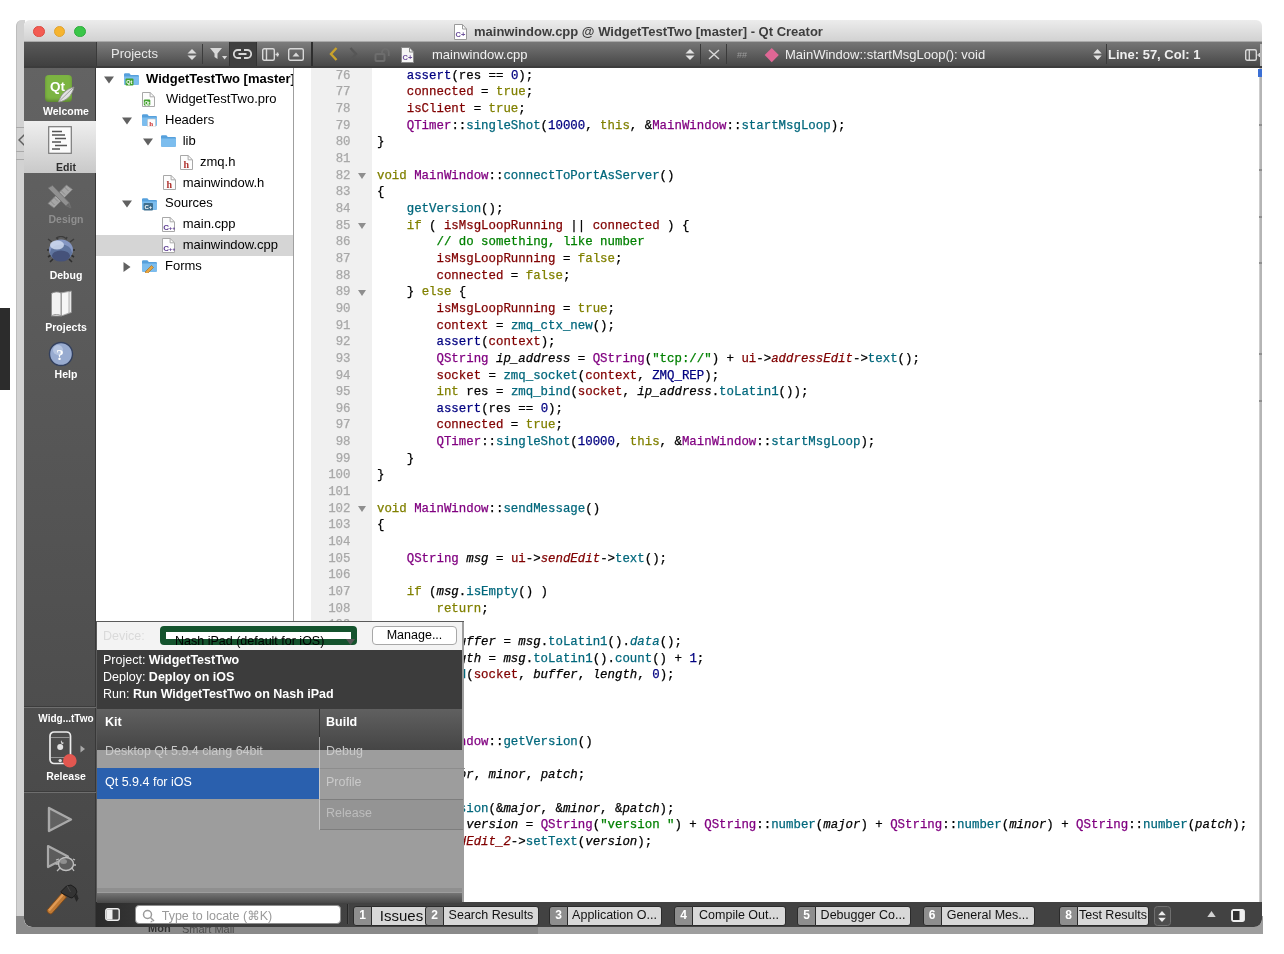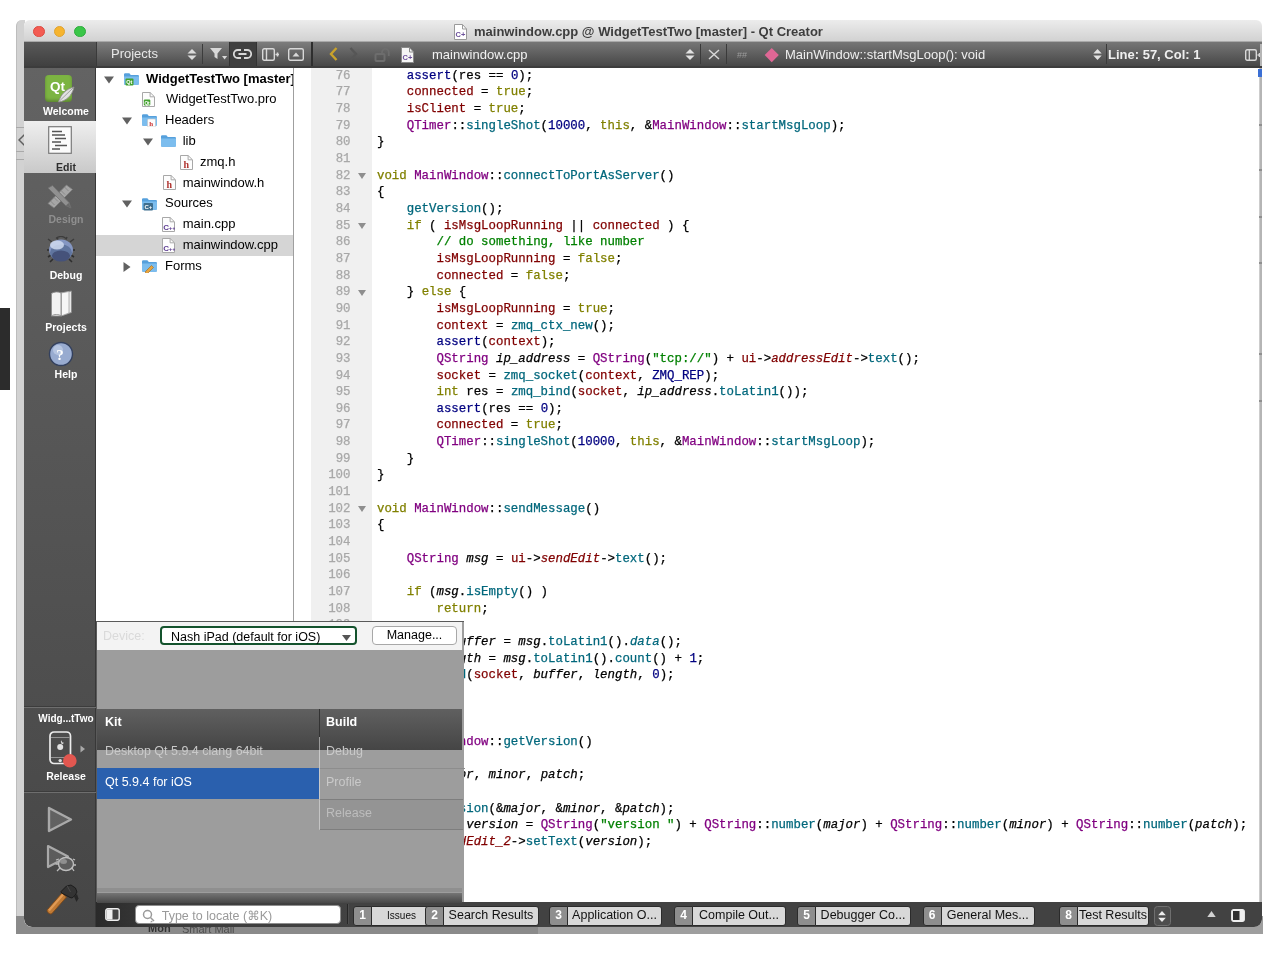--- a/index.html
+++ b/index.html
@@ -394,21 +394,21 @@
           <path d="M8.5 8.5L12 12" stroke="#9a9a9a" stroke-width="1.5"></path>
           <path d="M9 11.5l2 1.5-2.6.6z" fill="#9a9a9a"></path>
         </svg>
   <div class="abs" style="left:26px;top:2.2px;font-size:12.5px;color:#9a9a9a;">Type to locate (⌘K)</div>
  </div>
  <div class="abs" style="left:251px;top:2px;width:1px;height:20px;background:#272727;"></div>
  <div class="abs" style="left:252px;top:2px;width:1px;height:20px;background:#4e4e4e;"></div>
 </div>
 <div class="abs" style="left:329px;top:886px;height:19.5px;display:flex;">
  <div style="width:19px;background:#8e8e8e;border:1px solid #2b2b2b;border-radius:3px 0 0 3px;color:#fff;font-size:12px;font-weight:bold;text-align:center;line-height:17.5px;">1</div>
- <div style="width:60px;background:#d8d8d8;border:1px solid #2b2b2b;border-left:none;border-radius:0 3px 3px 0;color:#111;font-size:10px;text-align:center;line-height:17.5px;white-space:nowrap;">Issues</div>
+ <div style="width:60px;background:#d8d8d8;border:1px solid #2b2b2b;border-left:none;border-radius:0 3px 3px 0;color:#111;font-size:15px;text-align:center;line-height:17.5px;white-space:nowrap;">Issues</div>
 </div>
 <div class="abs" style="left:401px;top:886px;height:19.5px;display:flex;">
  <div style="width:19px;background:#8e8e8e;border:1px solid #2b2b2b;border-radius:3px 0 0 3px;color:#fff;font-size:12px;font-weight:bold;text-align:center;line-height:17.5px;">2</div>
  <div style="width:95px;background:#d8d8d8;border:1px solid #2b2b2b;border-left:none;border-radius:0 3px 3px 0;color:#111;font-size:12.5px;text-align:center;line-height:17.5px;white-space:nowrap;">Search Results</div>
 </div>
 <div class="abs" style="left:525px;top:886px;height:19.5px;display:flex;">
  <div style="width:19px;background:#8e8e8e;border:1px solid #2b2b2b;border-radius:3px 0 0 3px;color:#fff;font-size:12px;font-weight:bold;text-align:center;line-height:17.5px;">3</div>
  <div style="width:94px;background:#d8d8d8;border:1px solid #2b2b2b;border-left:none;border-radius:0 3px 3px 0;color:#111;font-size:12.5px;text-align:center;line-height:17.5px;white-space:nowrap;">Application O...</div>
 </div>
 <div class="abs" style="left:650px;top:886px;height:19.5px;display:flex;">
@@ -436,28 +436,33 @@
 <svg class="abs" style="left:1183px;top:890.5px" width="9" height="6.5" viewBox="0 0 10 7">
       <path d="M5 0l5 7H0z" fill="#d2d2d2"></path>
     </svg>
 <svg class="abs" style="left:1206.5px;top:888.5px" width="14" height="13" viewBox="0 0 14 13">
       <rect x=".7" y=".7" width="12.6" height="11.6" rx="2" fill="#efefef" stroke="#efefef" stroke-width="1.2"></rect>
       <path d="M2 2h6.5v9H2z" fill="#2f2f2f"></path>
     </svg>
 <div class="abs" style="left:72px;top:600.5px;width:368px;height:281.5px;border-top:1px solid #5a5a5a;border-left:1px solid #5a5a5a;background:#9d9d9d;">
  <div class="abs" style="left:0;top:0;width:365px;height:28px;background:#f3f3f3;">
   <div class="abs" style="left:6px;top:7px;font-size:12.5px;color:#dadada;">Device:</div>
-  <div class="abs" style="left:63px;top:4.5px;width:197px;height:19px;background:#fff;border:2px solid #14532d;border-radius:4px;">
+  <div class="abs" style="left:63px;top:4.5px;width:197px;height:19px;background:#fff;border:6px solid #14532d;border-radius:4px;">
    <div class="abs" style="left:9px;top:1.5px;font-size:12.5px;color:#000;">Nash iPad (default for iOS)</div>
    <svg class="abs" style="left:180px;top:7px" width="9" height="6" viewBox="0 0 9 6">
             <path d="M0 0h9L4.5 6z" fill="#555"></path>
           </svg>
   </div>
   <div class="abs" style="left:275px;top:4.5px;width:85px;height:19px;background:#fff;border:1px solid #a8a8a8;border-radius:4px;text-align:center;font-size:12.5px;color:#000;line-height:17px;">Manage...</div>
  </div>
+ <div class="abs" style="left:0;top:28px;width:365px;height:59.3px;background:#3c3c3c;color:#fff;font-size:12.5px;">
+  <div class="abs" style="left:6px;top:3px;">Project: <b>WidgetTestTwo</b></div>
+  <div class="abs" style="left:6px;top:20px;">Deploy: <b>Deploy on iOS</b></div>
+  <div class="abs" style="left:6px;top:37px;">Run: <b>Run WidgetTestTwo on Nash iPad</b></div>
+ </div>
  <div class="abs" style="left:0;top:87.3px;width:365px;height:41px;background:linear-gradient(#606060,#454545);color:#fff;font-size:12.5px;font-weight:bold;">
   <div class="abs" style="left:8px;top:6px;">Kit</div>
   <div class="abs" style="left:229px;top:6px;">Build</div>
   <div class="abs" style="left:221.5px;top:0;width:1px;height:27.9px;background:#333;"></div>
  </div>
  <div class="abs" style="left:8px;top:122px;font-size:12.5px;color:#c9c9c9;">Desktop Qt 5.9.4 clang 64bit</div>
  <div class="abs" style="left:229px;top:122px;font-size:12.5px;color:#c9c9c9;">Debug</div>
  <div class="abs" style="left:0;top:146.1px;width:222px;height:31px;background:#2a60ae;">
   <div class="abs" style="left:8px;top:7.5px;font-size:12.5px;color:#fff;">Qt 5.9.4 for iOS</div>
  </div>

